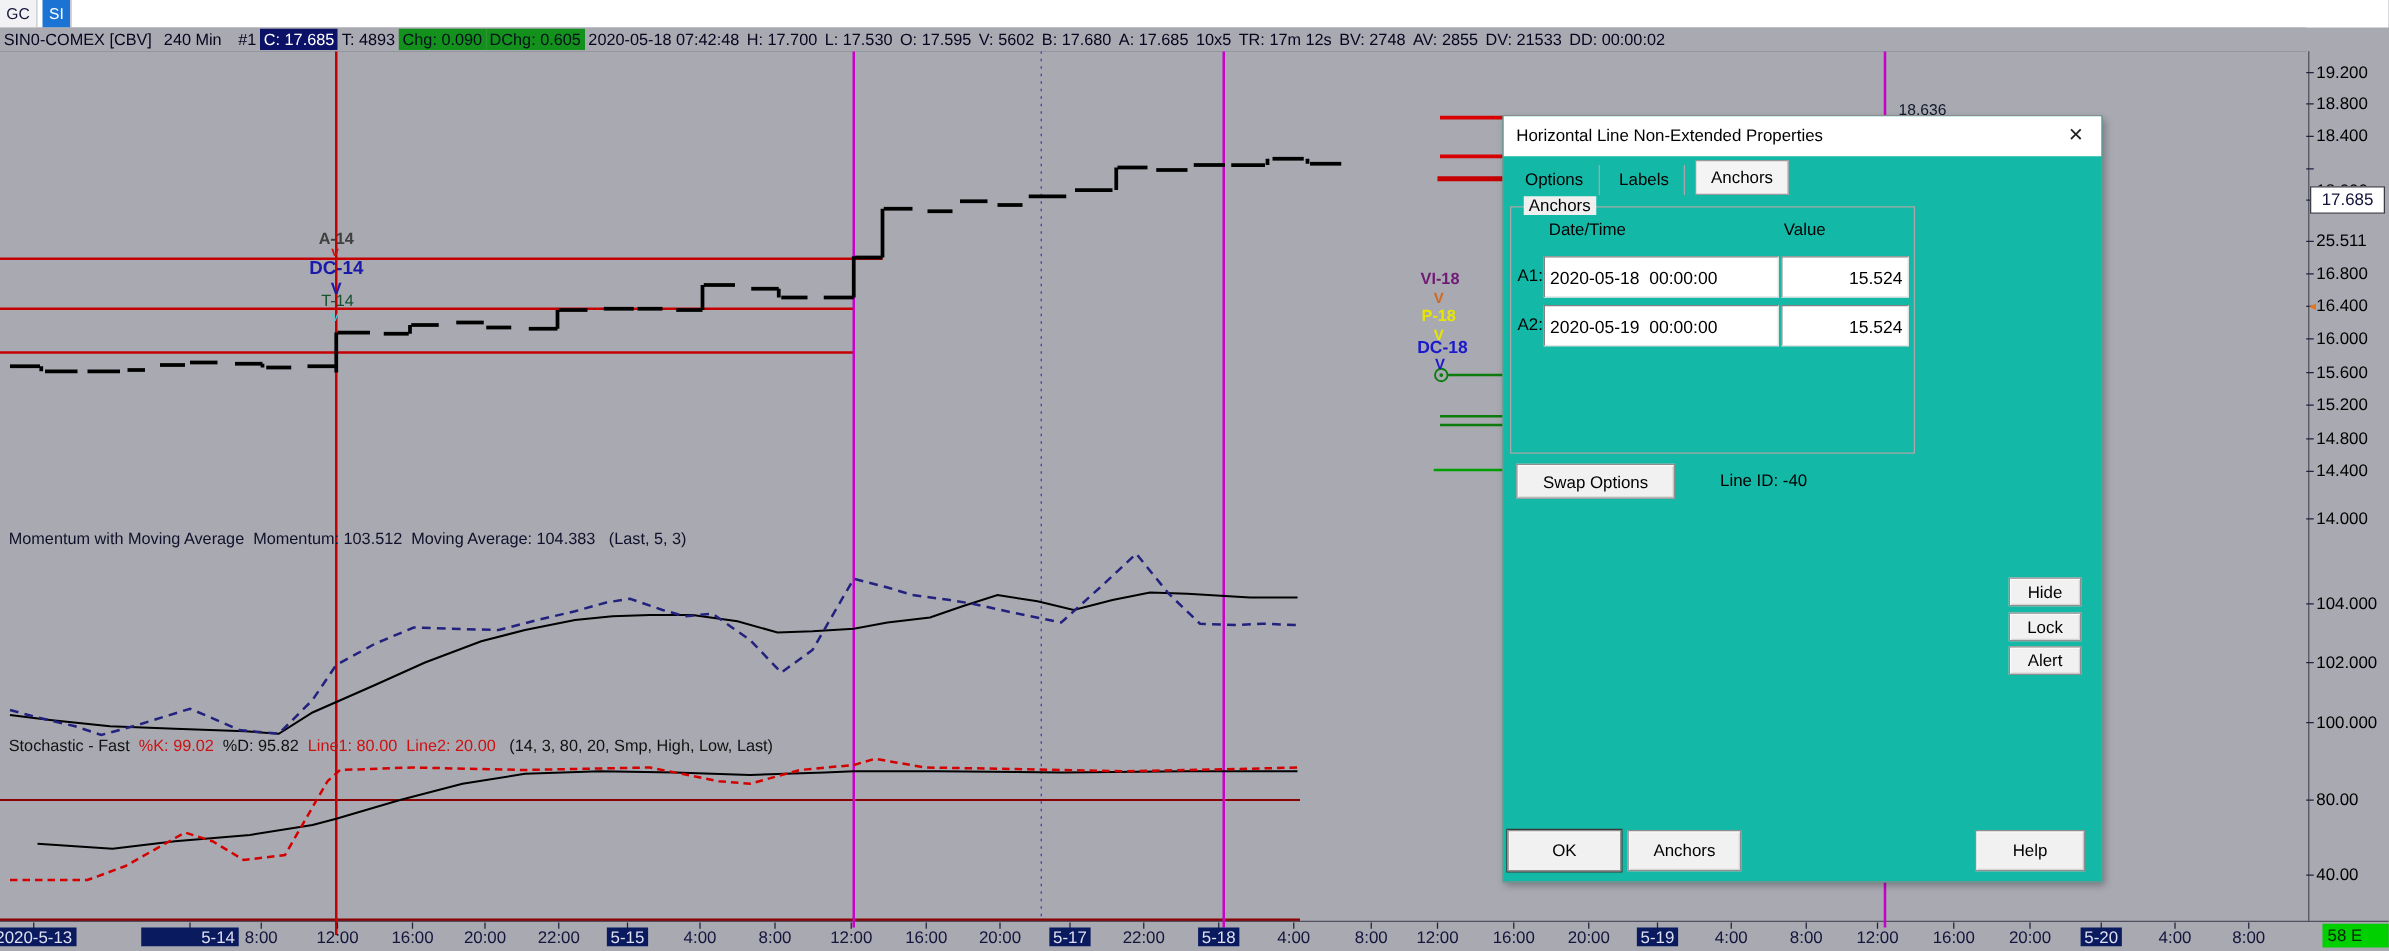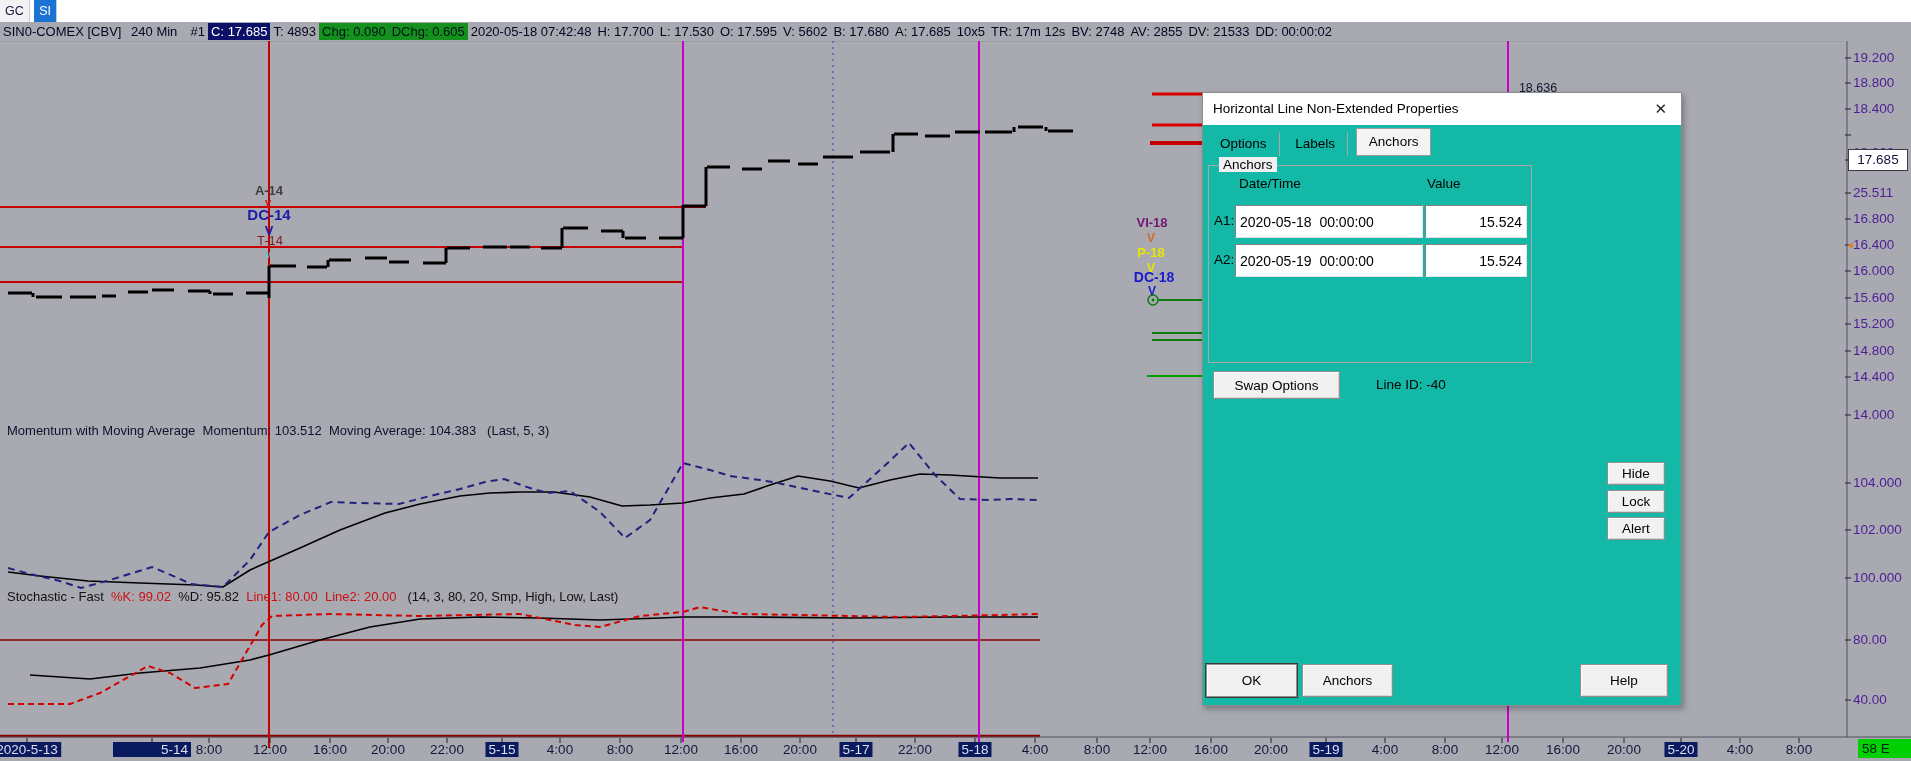--- a/index.html
+++ b/index.html
@@ -20,21 +20,21 @@
   #chart-svg{position:absolute;left:0;top:0;z-index:1}
 
   .anno{position:absolute;transform:translateX(-50%);z-index:2;line-height:1;white-space:nowrap}
 
   .panel-header{position:absolute;left:7px;z-index:2;font-size:13px;color:#10102a;white-space:pre}
   #momentum-header{top:423px}
   #stoch-header{top:589px}
 
   
   #price-axis{position:absolute;left:1845px;top:41px;width:66px;height:696px;z-index:2}
-  .pricelab{position:absolute;left:8px;font-size:13.5px;color:#4c1d95;white-space:nowrap}
+  .pricelab{position:absolute;left:8px;font-size:13.5px;color:#000000;white-space:nowrap}
   #price-highlight{position:absolute;left:1848px;top:149px;width:58px;height:20px;z-index:3;
                    background:#ffffff;border:1px solid #3c3c46;color:#10103a;font-size:13.5px;
                    line-height:20px;text-align:center}
 
   
   #time-axis{position:absolute;left:0;top:737px;width:1911px;height:24px;z-index:2}
   .timelab{position:absolute;top:5px;transform:translateX(-50%);font-size:13.5px;color:#14143c;
            padding:0 3px;white-space:nowrap}
   .timelab.hl{background:#0a1a5e;color:#dfdff0}
   #session-badge{position:absolute;left:1858px;top:739px;width:60px;height:19px;z-index:3;
@@ -205,21 +205,21 @@
     <line x1="1845" y1="640" x2="1851" y2="640" stroke="#20203a" stroke-width="1"></line>
     <line x1="1845" y1="700" x2="1851" y2="700" stroke="#20203a" stroke-width="1"></line>
     <line x1="1845" y1="160" x2="1848" y2="160" stroke="#20203a" stroke-width="1"></line>
   </svg>
 
 <div id="annotations">
     <div class="anno" style="left: 269px; top: 184px; color: #404040; font-size: 13px; font-weight: bold;">A-14</div>
     <div class="anno" style="left: 268px; top: 197px; color: rgb(204, 17, 17); font-size: 11px; font-weight: bold;">v</div>
     <div class="anno" style="left: 269px; top: 207px; color: rgb(26, 26, 170); font-size: 15px; font-weight: bold;">DC-14</div>
     <div class="anno" style="left: 269px; top: 224px; color: rgb(26, 26, 170); font-size: 13px; font-weight: bold;">V</div>
-    <div class="anno" style="left: 270px; top: 234px; color: #7f1d1d; font-size: 13px;">T-14</div>
+    <div class="anno" style="left: 270px; top: 234px; color: #14532d; font-size: 13px;">T-14</div>
     <div class="anno" style="left: 268px; top: 249px; color: rgb(48, 216, 232); font-size: 11px;">v</div>
     <div class="anno" style="left: 1152px; top: 216px; color: #701a75; font-size: 13px; font-weight: bold;">VI-18</div>
     <div class="anno" style="left: 1151px; top: 232px; color: rgb(210, 105, 30); font-size: 12px; font-weight: bold;">V</div>
     <div class="anno" style="left: 1151px; top: 246px; color: rgb(230, 230, 0); font-size: 13px; font-weight: bold;">P-18</div>
     <div class="anno" style="left: 1151px; top: 262px; color: rgb(230, 230, 0); font-size: 12px; font-weight: bold;">V</div>
     <div class="anno" style="left: 1154px; top: 270px; color: rgb(26, 26, 204); font-size: 14px; font-weight: bold;">DC-18</div>
     <div class="anno" style="left: 1152px; top: 285px; color: rgb(26, 26, 204); font-size: 12px; font-weight: bold;">V</div>
     <div class="anno" style="left: 1538px; top: 82px; color: #0f172a; font-size: 12.5px;">18.636</div>
     <div class="anno" style="left: 1850px; top: 241px; color: rgb(224, 120, 32); font-size: 9px;">◄</div>
   </div>

